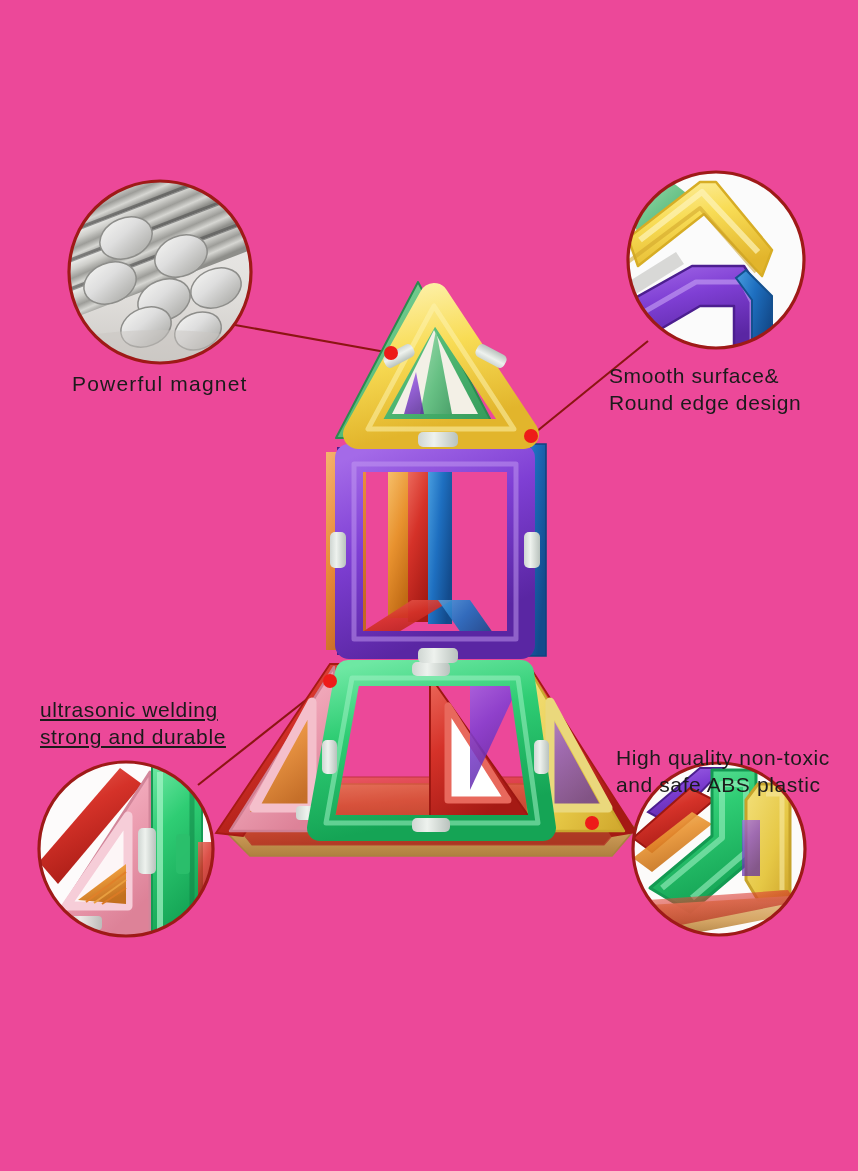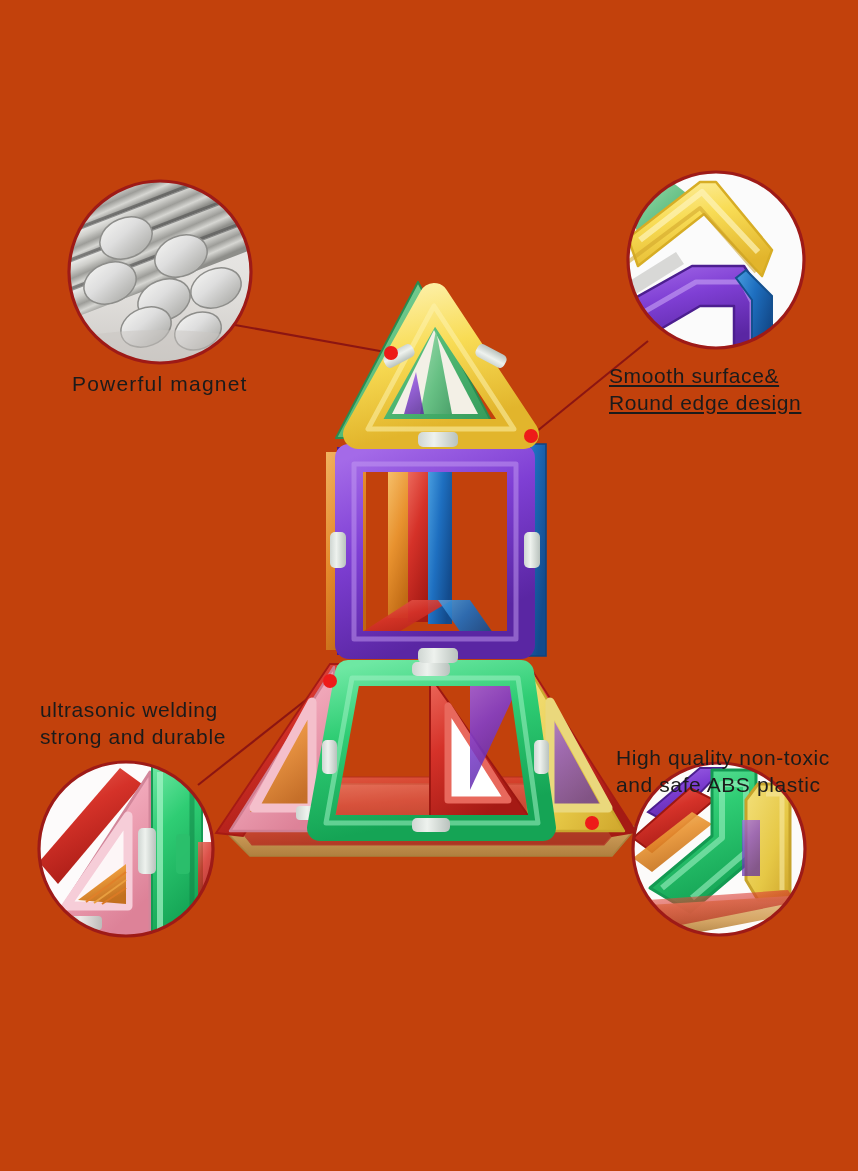--- a/index.html
+++ b/index.html
@@ -8,21 +8,21 @@
     padding: 0;
     background: #ffffff;
   }
   body {
     font-family: "Liberation Sans", "DejaVu Sans", sans-serif;
   }
   #stage {
     position: relative;
     width: 858px;
     height: 1171px;
-    background: #c2410c;
+    background: #ec4899;
     overflow: hidden;
   }
   .layer {
     position: absolute;
     top: 0;
     left: 0;
     width: 858px;
     height: 1171px;
   }
   #svg-root {
@@ -39,25 +39,25 @@
     -webkit-font-smoothing: antialiased;
   }
   #label-magnet {
     left: 72px;
     top: 370px;
     letter-spacing: 1.2px;
   }
   #label-smooth {
     left: 609px;
     top: 362px;
-    text-decoration: underline;
   }
   #label-welding {
     left: 40px;
     top: 696px;
+    text-decoration: underline;
   }
   #label-abs {
     left: 616px;
     top: 696px;
     margin-top: 48px;
   }
 </style>
 </head>
 <body>
 

